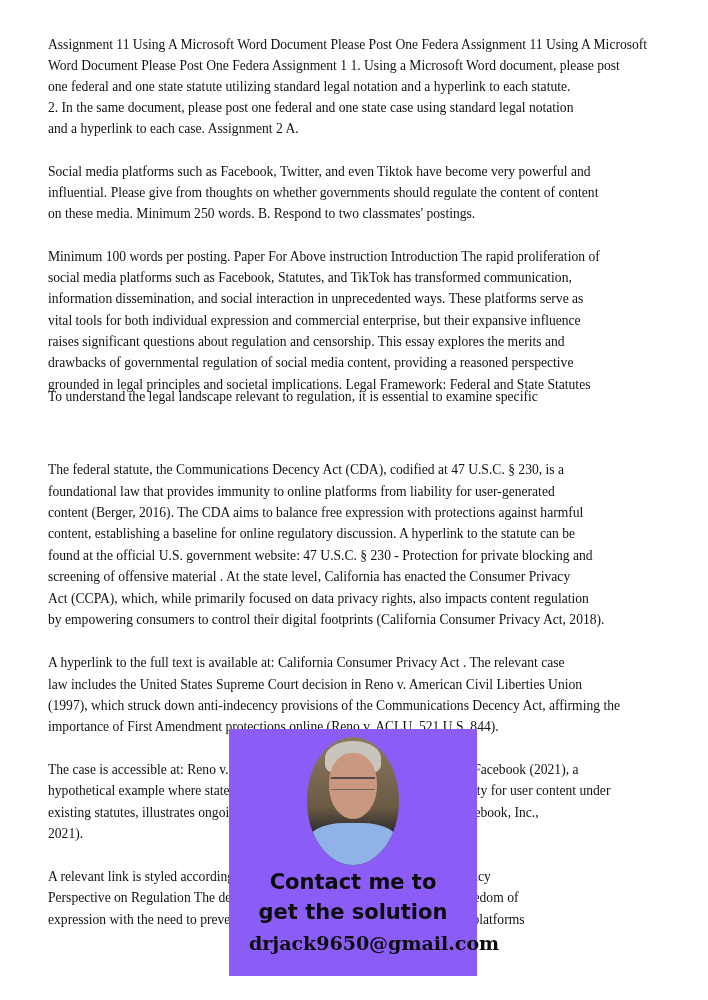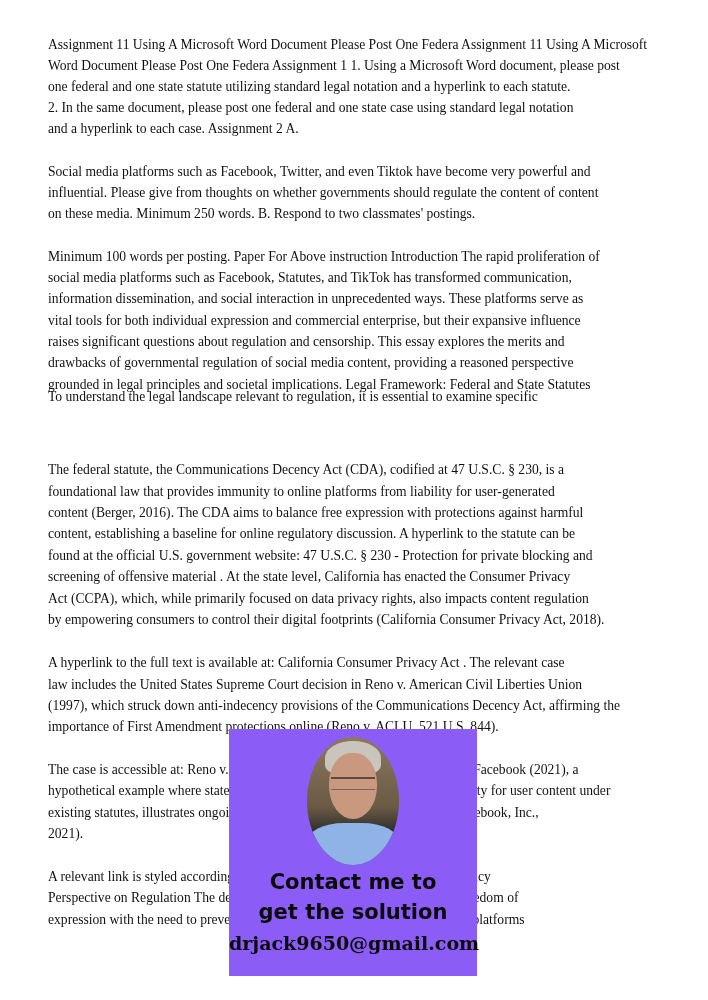--- a/index.html
+++ b/index.html
@@ -40,21 +40,21 @@
     background: #8fb3e6; border-radius: 40% 40% 0 0;
   }
   .promo-text {
     position: absolute; left: 0; width: 248px; text-align: center;
     font-family: "DejaVu Sans", "Liberation Sans", sans-serif;
     font-weight: bold; color: #0b0b0b; font-size: 21px; line-height: 24px;
   }
   .promo-email {
     position: absolute; left: 0; width: 248px; text-align: center; top: 202px;
     font-family: "DejaVu Serif", "Liberation Serif", serif;
-    font-weight: bold; color: #0b0b0b; font-size: 19px; line-height: 24px;
+    font-weight: bold; color: #0b0b0b; font-size: 19px; line-height: 24px; padding-left: 20px;
   }
 </style>
 </head>
 <body>
 
 <div class="page">
   <div class="line" style="top:37px">Assignment 11 Using A Microsoft Word Document Please Post One Federa Assignment 11 Using A Microsoft</div>
   <div class="line" style="top:58px">Word Document Please Post One Federa Assignment 1 1. Using a Microsoft Word document, please post</div>
   <div class="line" style="top:79px">one federal and one state statute utilizing standard legal notation and a hyperlink to each statute.</div>
   <div class="line" style="top:100px">2. In the same document, please post one federal and one state case using standard legal notation</div>

